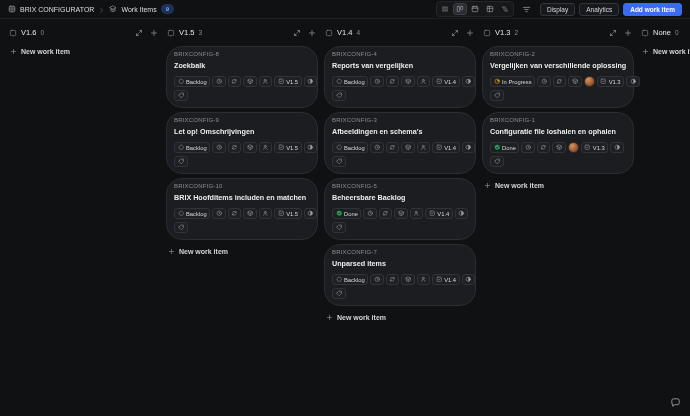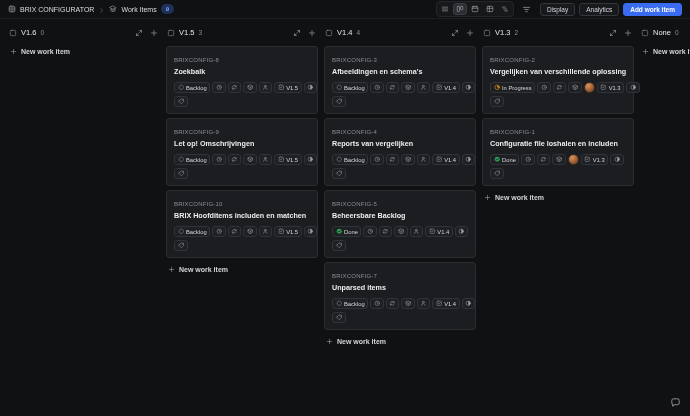--- a/index.html
+++ b/index.html
@@ -49,22 +49,22 @@
   .column { width:152px; flex:none; }
   .col-header { display:flex; align-items:center; gap:4px; height:13px; margin-bottom:7px; padding:0 1px; }
   .col-header .sq svg { width:8px; height:8px; color:#85888c; }
   .col-name { font-size:7.5px; font-weight:normal; color:#e7e8ea; }
   .col-count { font-size:6.5px; color:#8b8e92; }
   .col-spacer { flex:1; }
   .col-action { width:11px; height:11px; display:flex; align-items:center; justify-content:center; color:#9a9da1; cursor:pointer; border-radius:2px; }
   .col-action svg { width:8px; height:8px; }
   .cards { display:flex; flex-direction:column; gap:4px; }
   .card {
-    background:#1b1d20; border:1px solid #2a2d31; border-radius:3px;
-    padding:10px 7px 6px; cursor:pointer;
+    background:#1b1d20; border:1px solid #2a2d31; border-radius:16px;
+    padding:4px 7px 6px; cursor:pointer;
   }
   .card-id { font-size:6px; color:#8b8e92; letter-spacing:.2px; margin-bottom:4px; }
   .card-title { font-size:7.2px; font-weight:bold; color:#eceded; margin-bottom:6px; white-space:nowrap; overflow:hidden; }
   .chip-row { display:flex; align-items:center; gap:2px; margin-bottom:3px; }
   .chip-row:last-child { margin-bottom:0; }
   .chip {
     height:11px; border:1px solid #303337; background:#1e2023; border-radius:3px;
     display:inline-flex; align-items:center; gap:2px; padding:0 2.5px;
     font-size:5.8px; color:#d5d7d9; cursor:pointer; flex:none;
   }
@@ -485,95 +485,95 @@
         <span class="col-action">
           <span class="icon">
             <svg viewBox="0 0 12 12" fill="none" stroke="currentColor" stroke-width="1" stroke-linecap="round" stroke-linejoin="round">
               <path d="M6 2.2v7.6M2.2 6h7.6"></path>
             </svg>
           </span>
         </span>
       </div>
       <div class="cards">
         <div class="card">
+          <div class="card-id">BRIXCONFIG-4</div>
+          <div class="card-title">Reports van vergelijken</div>
+          <div class="chip-row">
+            <span class="chip">
+              <span class="icon st-backlog">
+                <svg viewBox="0 0 12 12" fill="none" stroke="currentColor" stroke-width="1" stroke-linecap="round" stroke-linejoin="round">
+                  <circle cx="6" cy="6" r="4" stroke-dasharray="1.7 1.5"></circle>
+                </svg>
+              </span>
+              <span>Backlog</span>
+            </span>
+            <span class="chip">
+              <span class="icon">
+                <svg viewBox="0 0 12 12" fill="none" stroke="currentColor" stroke-width="1" stroke-linecap="round" stroke-linejoin="round">
+                  <circle cx="6" cy="6" r="4"></circle>
+                  <path d="M6 3.8V6l1.5 1"></path>
+                </svg>
+              </span>
+            </span>
+            <span class="chip">
+              <span class="icon">
+                <svg viewBox="0 0 12 12" fill="none" stroke="currentColor" stroke-width="1" stroke-linecap="round" stroke-linejoin="round">
+                  <path d="M2.6 5a3.6 3.6 0 0 1 6.6-.6M9.4 7a3.6 3.6 0 0 1-6.6.6"></path>
+                  <path d="M9.4 2.6v2h-2M2.6 9.4v-2h2"></path>
+                </svg>
+              </span>
+            </span>
+            <span class="chip">
+              <span class="icon">
+                <svg viewBox="0 0 12 12" fill="none" stroke="currentColor" stroke-width="1" stroke-linecap="round" stroke-linejoin="round">
+                  <path d="M6 1.7 10.2 4v4L6 10.3 1.8 8V4Z"></path>
+                  <path d="M6 6.2v4M1.8 4 6 6.2 10.2 4"></path>
+                </svg>
+              </span>
+            </span>
+            <span class="chip">
+              <span class="icon">
+                <svg viewBox="0 0 12 12" fill="none" stroke="currentColor" stroke-width="1" stroke-linecap="round" stroke-linejoin="round">
+                  <circle cx="6" cy="4.2" r="1.9"></circle>
+                  <path d="M2.6 9.8c.5-1.9 1.9-2.8 3.4-2.8s2.9.9 3.4 2.8"></path>
+                </svg>
+              </span>
+            </span>
+            <span class="chip">
+              <span class="icon">
+                <svg viewBox="0 0 12 12" fill="none" stroke="currentColor" stroke-width="1" stroke-linecap="round" stroke-linejoin="round">
+                  <rect x="2" y="2" width="8" height="8" rx="1.6"></rect>
+                  <path d="M4.4 6.3 5.6 7.5 7.8 4.6" stroke-width=".9"></path>
+                </svg>
+              </span>
+              <span>V1.4</span>
+            </span>
+            <span class="chip">
+              <span class="icon">
+                <svg viewBox="0 0 12 12" fill="none" stroke="currentColor" stroke-width="1" stroke-linecap="round" stroke-linejoin="round">
+                  <circle cx="6" cy="6" r="4"></circle>
+                  <path d="M6 2a4 4 0 0 1 0 8Z" fill="currentColor" stroke="none"></path>
+                </svg>
+              </span>
+            </span>
+          </div>
+          <div class="chip-row">
+            <span class="chip">
+              <span class="icon">
+                <svg viewBox="0 0 12 12" fill="none" stroke="currentColor" stroke-width="1" stroke-linecap="round" stroke-linejoin="round">
+                  <path d="M1.9 5.3 5.3 1.9h4.8v4.8L6.7 10.1a1 1 0 0 1-1.4 0L1.9 6.7a1 1 0 0 1 0-1.4Z"></path>
+                  <circle cx="7.7" cy="4.3" r=".7" fill="currentColor" stroke="none"></circle>
+                </svg>
+              </span>
+            </span>
+          </div>
+        </div>
+        <div class="card">
           <div class="card-id">BRIXCONFIG-3</div>
           <div class="card-title">Afbeeldingen en schema's</div>
-          <div class="chip-row">
-            <span class="chip">
-              <span class="icon st-backlog">
-                <svg viewBox="0 0 12 12" fill="none" stroke="currentColor" stroke-width="1" stroke-linecap="round" stroke-linejoin="round">
-                  <circle cx="6" cy="6" r="4" stroke-dasharray="1.7 1.5"></circle>
-                </svg>
-              </span>
-              <span>Backlog</span>
-            </span>
-            <span class="chip">
-              <span class="icon">
-                <svg viewBox="0 0 12 12" fill="none" stroke="currentColor" stroke-width="1" stroke-linecap="round" stroke-linejoin="round">
-                  <circle cx="6" cy="6" r="4"></circle>
-                  <path d="M6 3.8V6l1.5 1"></path>
-                </svg>
-              </span>
-            </span>
-            <span class="chip">
-              <span class="icon">
-                <svg viewBox="0 0 12 12" fill="none" stroke="currentColor" stroke-width="1" stroke-linecap="round" stroke-linejoin="round">
-                  <path d="M2.6 5a3.6 3.6 0 0 1 6.6-.6M9.4 7a3.6 3.6 0 0 1-6.6.6"></path>
-                  <path d="M9.4 2.6v2h-2M2.6 9.4v-2h2"></path>
-                </svg>
-              </span>
-            </span>
-            <span class="chip">
-              <span class="icon">
-                <svg viewBox="0 0 12 12" fill="none" stroke="currentColor" stroke-width="1" stroke-linecap="round" stroke-linejoin="round">
-                  <path d="M6 1.7 10.2 4v4L6 10.3 1.8 8V4Z"></path>
-                  <path d="M6 6.2v4M1.8 4 6 6.2 10.2 4"></path>
-                </svg>
-              </span>
-            </span>
-            <span class="chip">
-              <span class="icon">
-                <svg viewBox="0 0 12 12" fill="none" stroke="currentColor" stroke-width="1" stroke-linecap="round" stroke-linejoin="round">
-                  <circle cx="6" cy="4.2" r="1.9"></circle>
-                  <path d="M2.6 9.8c.5-1.9 1.9-2.8 3.4-2.8s2.9.9 3.4 2.8"></path>
-                </svg>
-              </span>
-            </span>
-            <span class="chip">
-              <span class="icon">
-                <svg viewBox="0 0 12 12" fill="none" stroke="currentColor" stroke-width="1" stroke-linecap="round" stroke-linejoin="round">
-                  <rect x="2" y="2" width="8" height="8" rx="1.6"></rect>
-                  <path d="M4.4 6.3 5.6 7.5 7.8 4.6" stroke-width=".9"></path>
-                </svg>
-              </span>
-              <span>V1.4</span>
-            </span>
-            <span class="chip">
-              <span class="icon">
-                <svg viewBox="0 0 12 12" fill="none" stroke="currentColor" stroke-width="1" stroke-linecap="round" stroke-linejoin="round">
-                  <circle cx="6" cy="6" r="4"></circle>
-                  <path d="M6 2a4 4 0 0 1 0 8Z" fill="currentColor" stroke="none"></path>
-                </svg>
-              </span>
-            </span>
-          </div>
-          <div class="chip-row">
-            <span class="chip">
-              <span class="icon">
-                <svg viewBox="0 0 12 12" fill="none" stroke="currentColor" stroke-width="1" stroke-linecap="round" stroke-linejoin="round">
-                  <path d="M1.9 5.3 5.3 1.9h4.8v4.8L6.7 10.1a1 1 0 0 1-1.4 0L1.9 6.7a1 1 0 0 1 0-1.4Z"></path>
-                  <circle cx="7.7" cy="4.3" r=".7" fill="currentColor" stroke="none"></circle>
-                </svg>
-              </span>
-            </span>
-          </div>
-        </div>
-        <div class="card">
-          <div class="card-id">BRIXCONFIG-4</div>
-          <div class="card-title">Reports van vergelijken</div>
           <div class="chip-row">
             <span class="chip">
               <span class="icon st-backlog">
                 <svg viewBox="0 0 12 12" fill="none" stroke="currentColor" stroke-width="1" stroke-linecap="round" stroke-linejoin="round">
                   <circle cx="6" cy="6" r="4" stroke-dasharray="1.7 1.5"></circle>
                 </svg>
               </span>
               <span>Backlog</span>
             </span>
             <span class="chip">
@@ -882,21 +882,21 @@
                 <svg viewBox="0 0 12 12" fill="none" stroke="currentColor" stroke-width="1" stroke-linecap="round" stroke-linejoin="round">
                   <path d="M1.9 5.3 5.3 1.9h4.8v4.8L6.7 10.1a1 1 0 0 1-1.4 0L1.9 6.7a1 1 0 0 1 0-1.4Z"></path>
                   <circle cx="7.7" cy="4.3" r=".7" fill="currentColor" stroke="none"></circle>
                 </svg>
               </span>
             </span>
           </div>
         </div>
         <div class="card">
           <div class="card-id">BRIXCONFIG-1</div>
-          <div class="card-title">Configuratie file loshalen en includen</div>
+          <div class="card-title">Configuratie file loshalen en ophalen</div>
           <div class="chip-row">
             <span class="chip">
               <span class="icon st-done">
                 <svg viewBox="0 0 12 12" fill="none" stroke="currentColor" stroke-width="1" stroke-linecap="round" stroke-linejoin="round">
                   <circle cx="6" cy="6" r="4.6" fill="currentColor" stroke="none"></circle>
                   <path d="M4 6.1 5.5 7.6 8.2 4.7" stroke="#0f1113" stroke-width="1.2"></path>
                 </svg>
               </span>
               <span>Done</span>
             </span>

